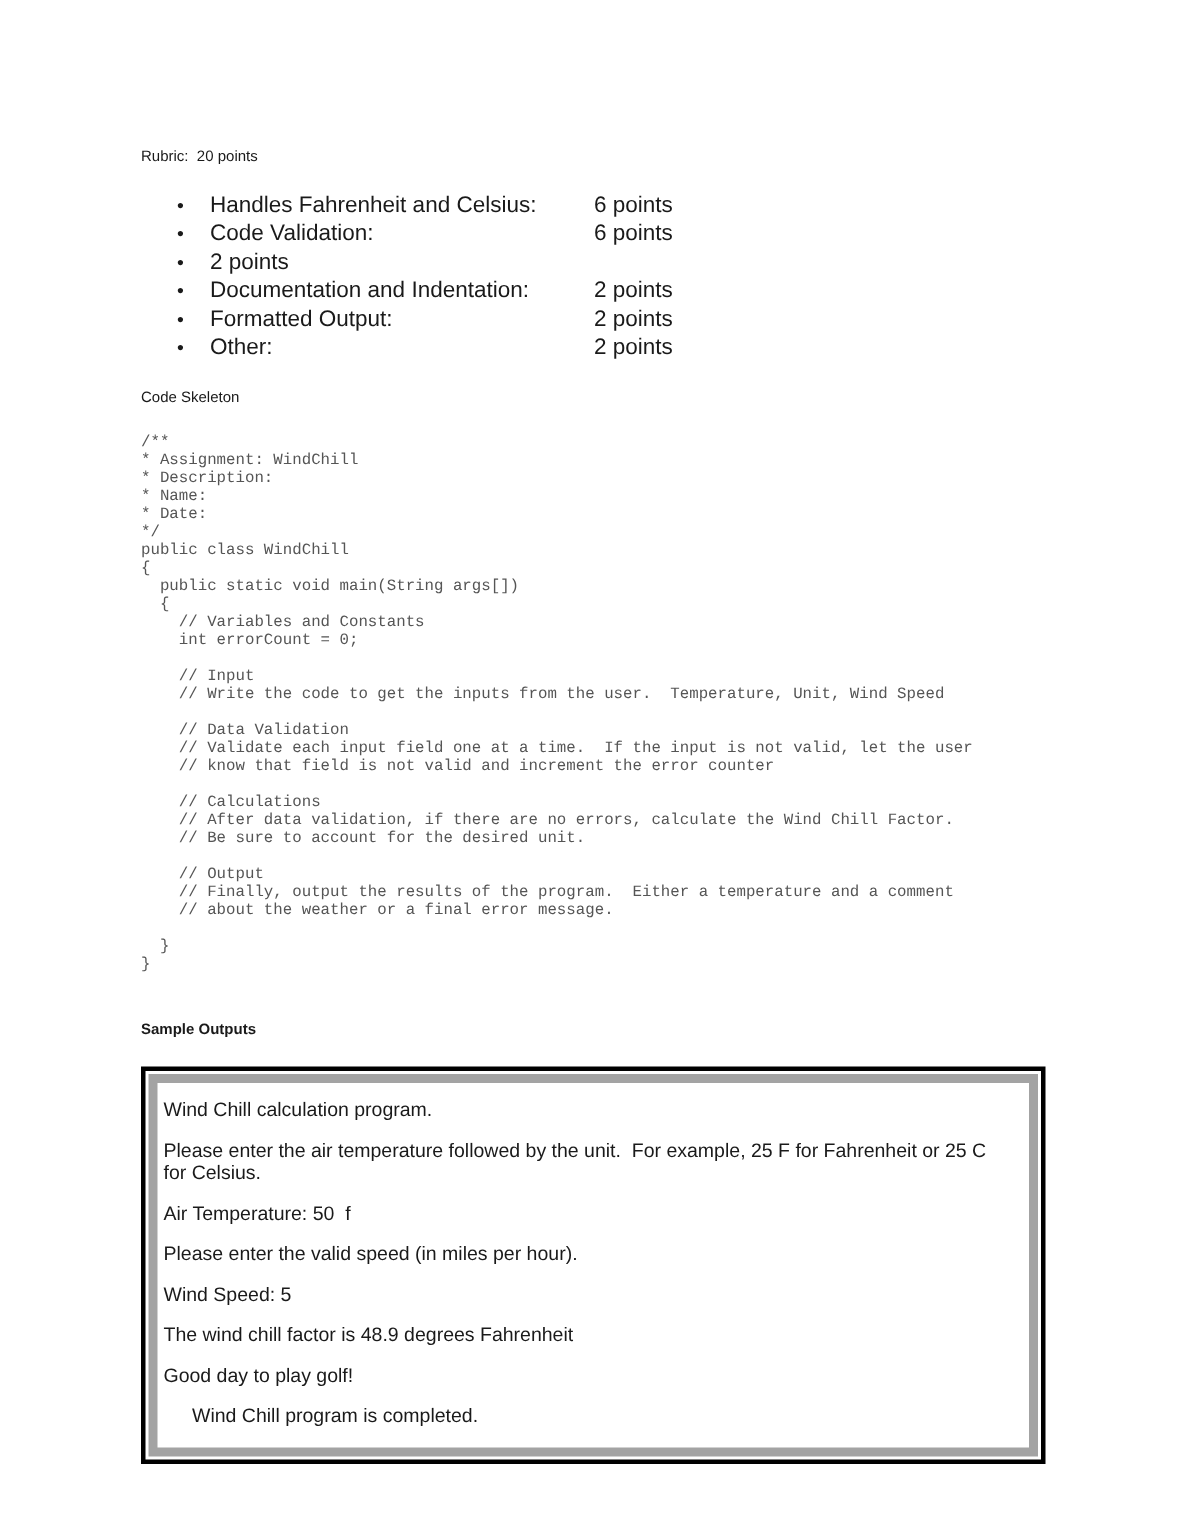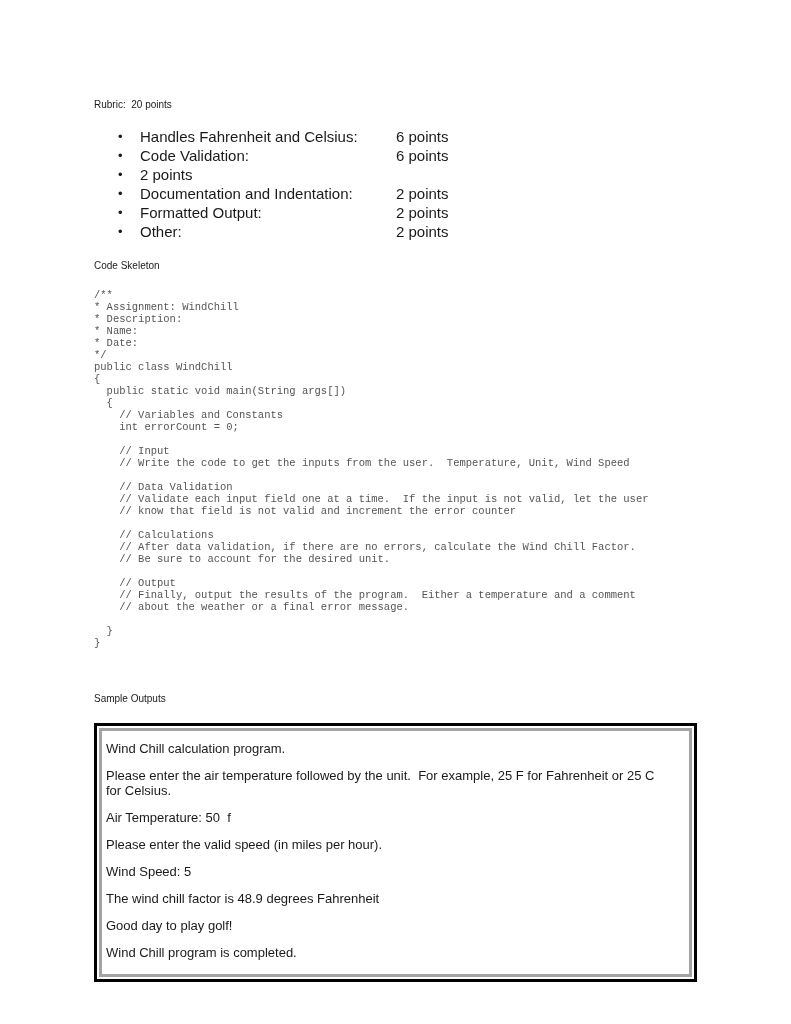--- a/index.html
+++ b/index.html
@@ -44,39 +44,39 @@
   }
   .heading-code { margin-top: 15px; }
   .code-block {
     font-family: "Liberation Mono", "DejaVu Sans Mono", monospace;
     font-size: 10.5px;
     line-height: 12px;
     color: #555555;
     margin-top: 14px;
     white-space: pre;
   }
-  .heading-sample { margin-top: 40px; }
+  .heading-sample { margin-top: 28px; font-weight: bold; }
   .output-box {
     margin-top: 15px;
     width: 603px;
     border: 3px solid #000000;
     padding: 2px;
   }
   .output-inner {
-    border: 3px solid #a3a3a3;
+    border: 6px solid #a3a3a3;
     padding: 10px 20px 12px 4px;
   }
   .out-line {
     font-size: 13px;
     line-height: 15px;
     color: #1a1a1a;
     white-space: pre-wrap;
     margin-bottom: 12px;
   }
-  .out-line:last-child { margin-bottom: 2px; }
+  .out-line:last-child { margin-bottom: 2px; margin-left: 19px; }
 </style>
 </head>
 <body>
 
 <div class="page">
 
   <div class="section-title">Rubric:  20 points</div>
 
   <div class="rubric-list">
     <div class="rubric-row">

